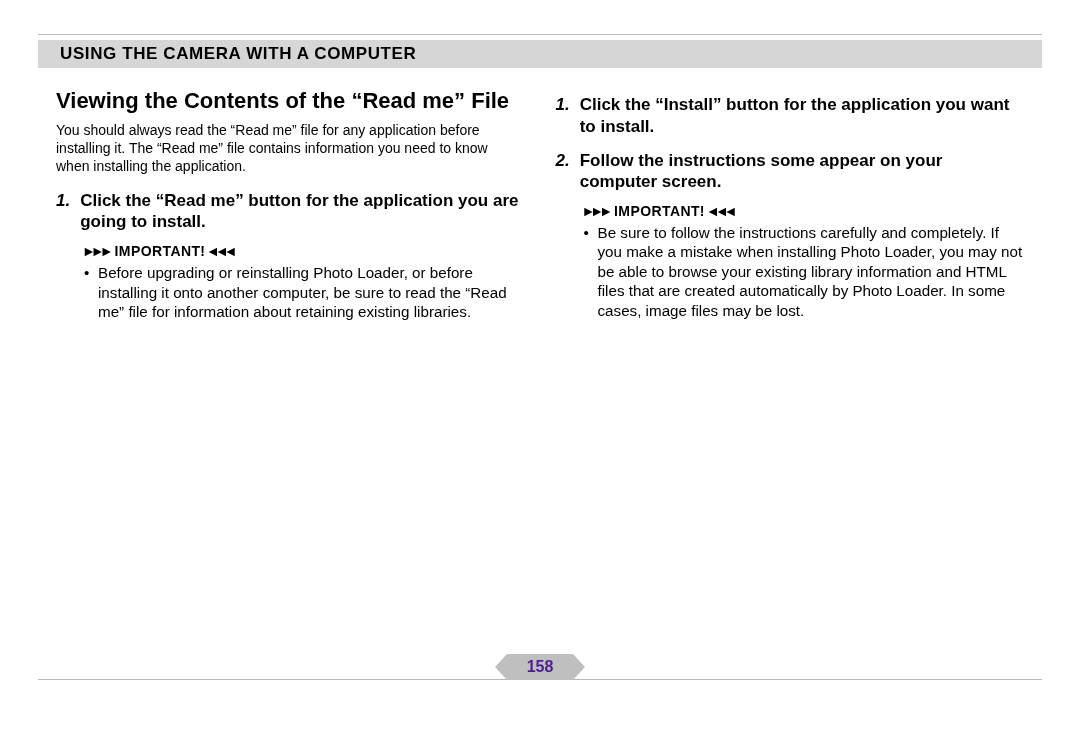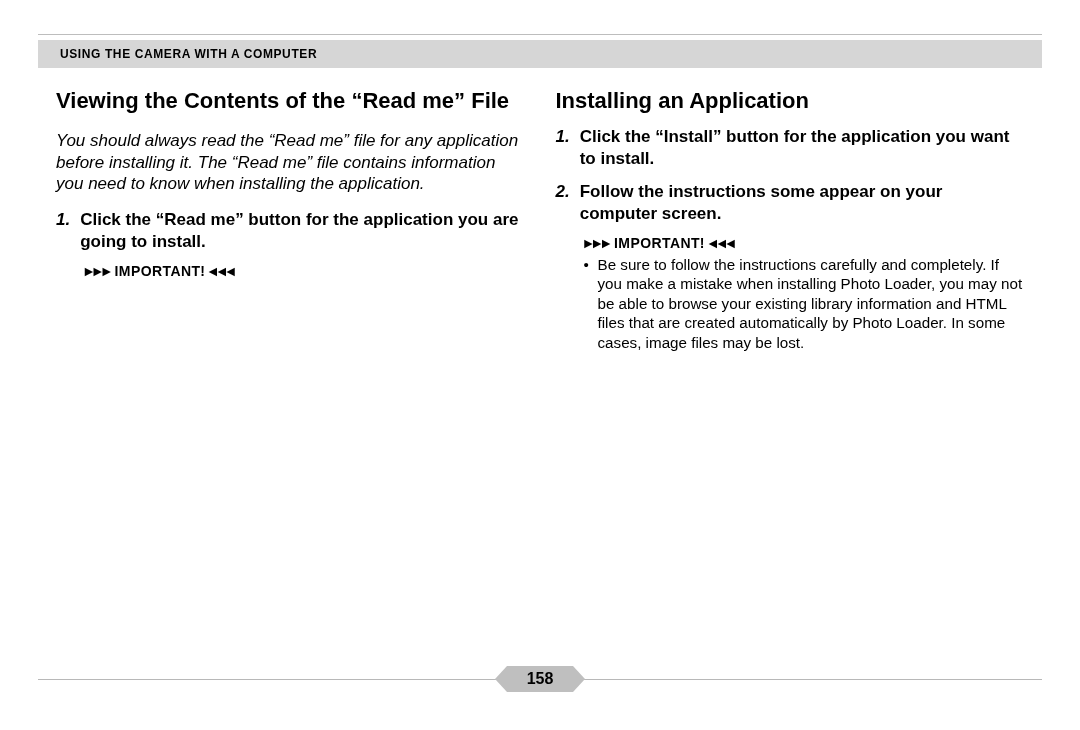--- a/index.html
+++ b/index.html
@@ -26,21 +26,21 @@
   }
   .header-bar {
     position: absolute;
     left: 38px; right: 38px; top: 40px;
     height: 28px;
     background: #d6d6d6;
     display: flex;
     align-items: center;
   }
   .header-title {
-    font-size: 12px;
+    font-size: 17px;
     font-weight: bold;
     letter-spacing: 0.6px;
     text-transform: uppercase;
     padding-left: 22px;
   }
   .columns {
     position: absolute;
     left: 56px; right: 56px;
     top: 82px; bottom: 66px;
     display: flex;
@@ -50,24 +50,23 @@
     flex: 1 1 0;
     min-width: 0;
   }
   h2.section-heading {
     font-size: 22px;
     font-weight: bold;
     margin: 6px 0 6px 0;
     line-height: 1.18;
   }
   p.body {
-    font-size: 17px;
+    font-size: 14px;
     line-height: 1.28;
-    margin: 16px 0 14px 0;
-    font-style: italic;
+    margin: 8px 0 14px 0;
   }
   .step {
     display: flex;
     gap: 10px;
     margin: 12px 0 10px 0;
     font-size: 17px;
     font-weight: bold;
     line-height: 1.28;
     font-style: italic;
   }
@@ -119,31 +118,31 @@
     top: 0;
   }
   .footer-rule {
     position: absolute;
     left: 38px; right: 38px; bottom: 50px;
     border-top: 1.5px solid #b8b8b8;
   }
   .page-number-badge {
     position: absolute;
     left: 50%;
-    bottom: 38px;
+    bottom: 50px;
     transform: translateX(-50%);
     width: 66px;
     height: 26px;
     background: #bfbfbf;
     display: flex;
     align-items: center;
     justify-content: center;
     font-weight: bold;
     font-size: 16px;
-    color: #000000;
+    color: #4c1d95;
   }
   .page-number-badge::before,
   .page-number-badge::after {
     content: "";
     position: absolute;
     top: 0;
     width: 0; height: 0;
     border-top: 13px solid transparent;
     border-bottom: 13px solid transparent;
   }
@@ -171,25 +170,27 @@
         <span class="num">1.</span>
         <span class="txt">Click the “Read me” button for the application you are going to install.</span>
       </div>
 
       <div class="important-block">
         <div class="important-label">
           <span class="arrows">►►►</span>
           <span>IMPORTANT!</span>
           <span class="arrows left">►►►</span>
         </div>
+        <ul class="bullets">
+          <li>Before upgrading or reinstalling Photo Loader, or before installing it onto another computer, be sure to read the “Read me” file for information about retaining existing libraries.</li>
+        </ul>
       </div>
     </div>
 
     <div class="col">
-      <h2 class="section-heading">Installing an Application</h2>
 
       <div class="step">
         <span class="num">1.</span>
         <span class="txt">Click the “Install” button for the application you want to install.</span>
       </div>
       <div class="step">
         <span class="num">2.</span>
         <span class="txt">Follow the instructions some appear on your computer screen.</span>
       </div>
 

